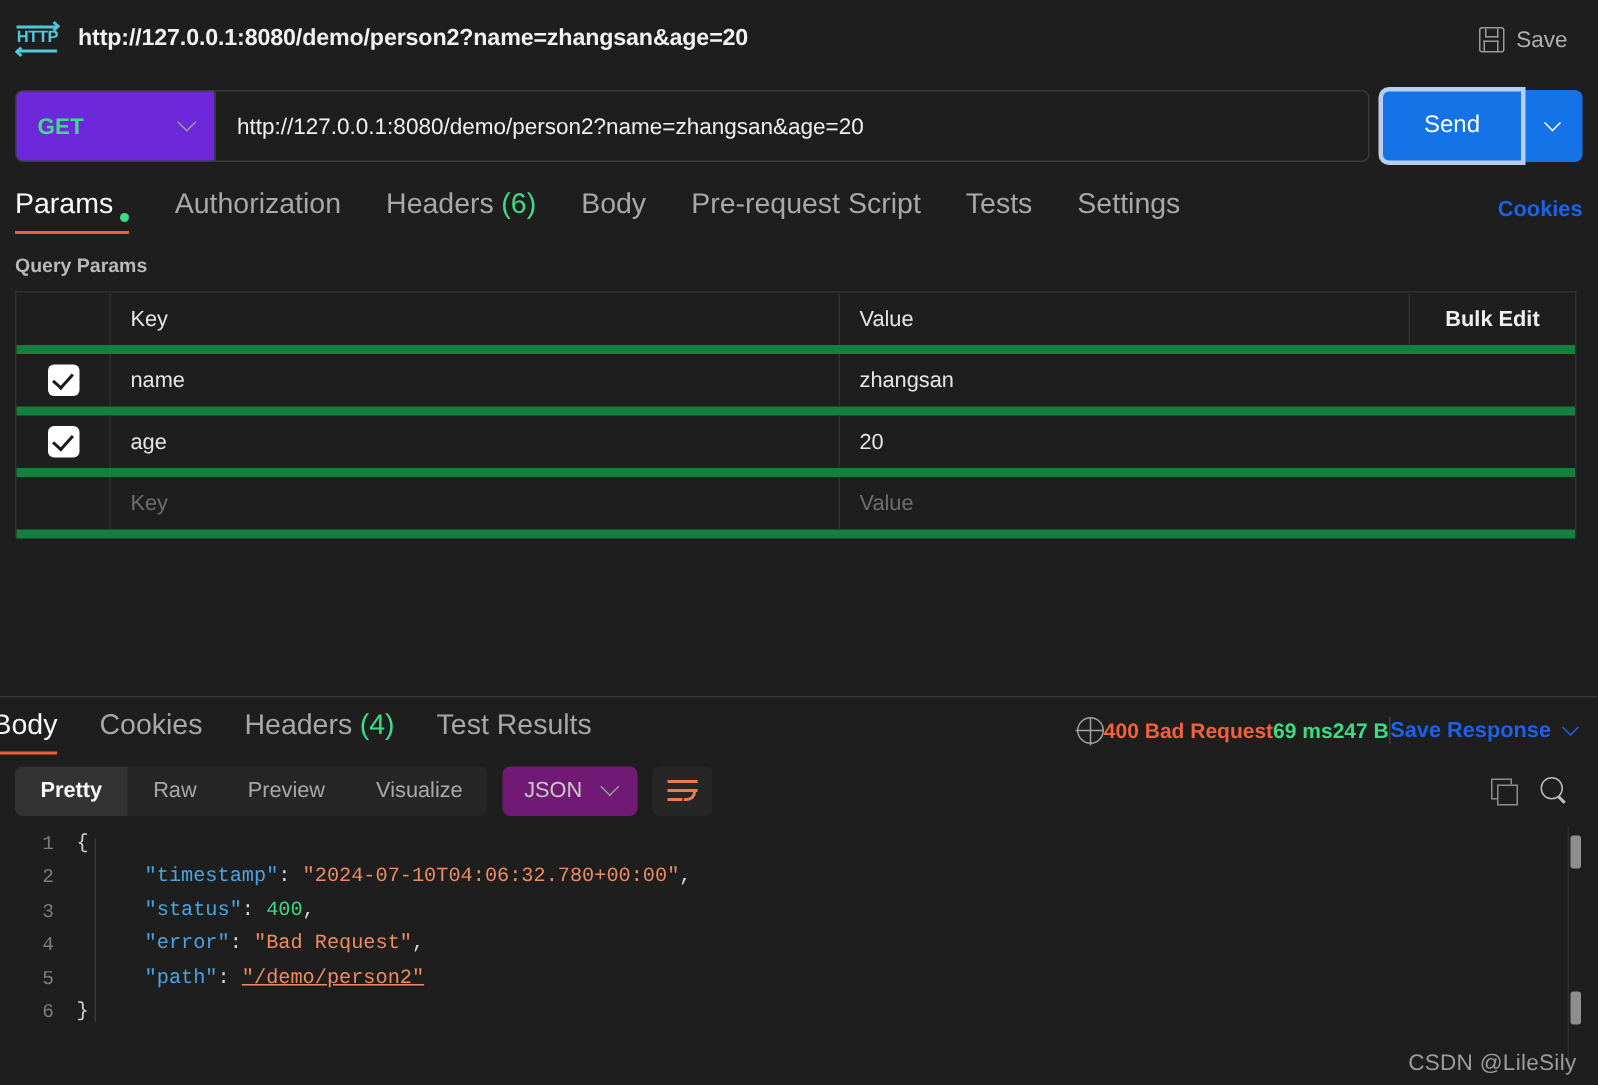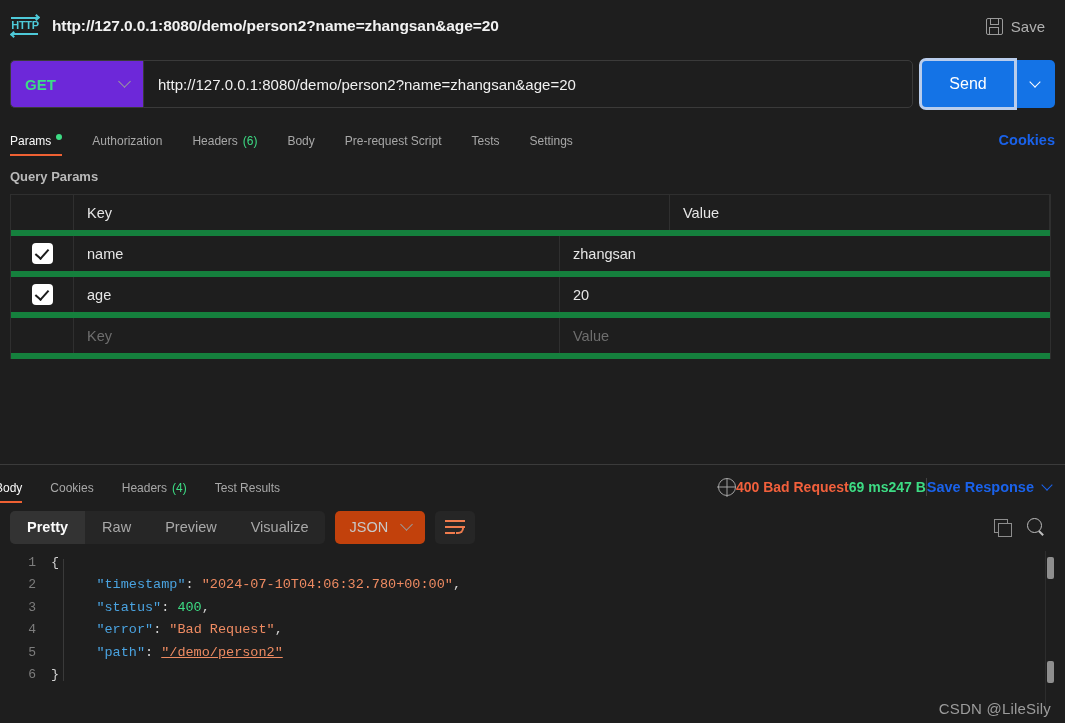--- a/index.html
+++ b/index.html
@@ -112,22 +112,22 @@
   }
   .send-caret .chev { border-color: #ffffff; width: 8px; height: 8px; }
 
   
   .req-tabs {
     display: flex; align-items: flex-end;
     height: 36px; margin: 12px 10px 0 10px;
     position: relative;
   }
   .tab {
-    position: relative; display: flex; align-items: flex-start; gap: 5px;
-    font-size: 12px; color: #a8a8a8; cursor: pointer;
+    position: relative; display: flex; align-items: flex-end; gap: 5px;
+    font-size: 19px; color: #a8a8a8; cursor: pointer;
     padding-bottom: 8px; margin-right: 30px; white-space: nowrap;
   }
   .tab.active { color: #fafafa; }
   .tab.active::after {
     content: ''; position: absolute; left: 0; right: 0; bottom: 0;
     height: 2px; background: #ef6133;
   }
   .tab .dot {
     width: 6px; height: 6px; border-radius: 50%; background: #3ddc84;
     display: inline-block;
@@ -234,21 +234,21 @@
     display: flex; background: #262626; border-radius: 5px; height: 33px;
     overflow: hidden;
   }
   .seg .opt {
     display: flex; align-items: center; padding: 0 17px;
     font-size: 14.5px; color: #a8a8a8; cursor: pointer;
   }
   .seg .opt.active { background: #333333; color: #fafafa; font-weight: 700; }
   .json-sel {
     display: flex; align-items: center; gap: 14px;
-    background: #c2410c; border-radius: 5px; height: 33px;
+    background: #701a75; border-radius: 5px; height: 33px;
     padding: 0 14px; font-size: 14.5px; color: #c8c8c8; cursor: pointer;
   }
   .wrap-btn {
     width: 40px; height: 33px; background: #262626; border-radius: 5px;
     display: flex; align-items: center; justify-content: center; cursor: pointer;
   }
   .wrap-ico { width: 20px; height: 14px; position: relative; }
   .wrap-ico i {
     position: absolute; left: 0; height: 2px; background: #ef7b4d; display: block;
   }
@@ -384,20 +384,21 @@
   <div class="cookies-link">Cookies</div>
 </div>
 
 <div class="qp-label">Query Params</div>
 
 <div class="table">
   <div class="trow head">
     <div class="cell-check"></div>
     <div class="cell-key">Key</div>
     <div class="cell-val">Value</div>
+    <div class="cell-bulk">Bulk Edit</div>
   </div>
 
   <div class="trow">
     <div class="cell-check">
       <span class="cbox"></span>
     </div>
     <div class="cell-key">name</div>
     <div class="cell-val">zhangsan</div>
     <div class="cell-bulk"></div>
   </div>

